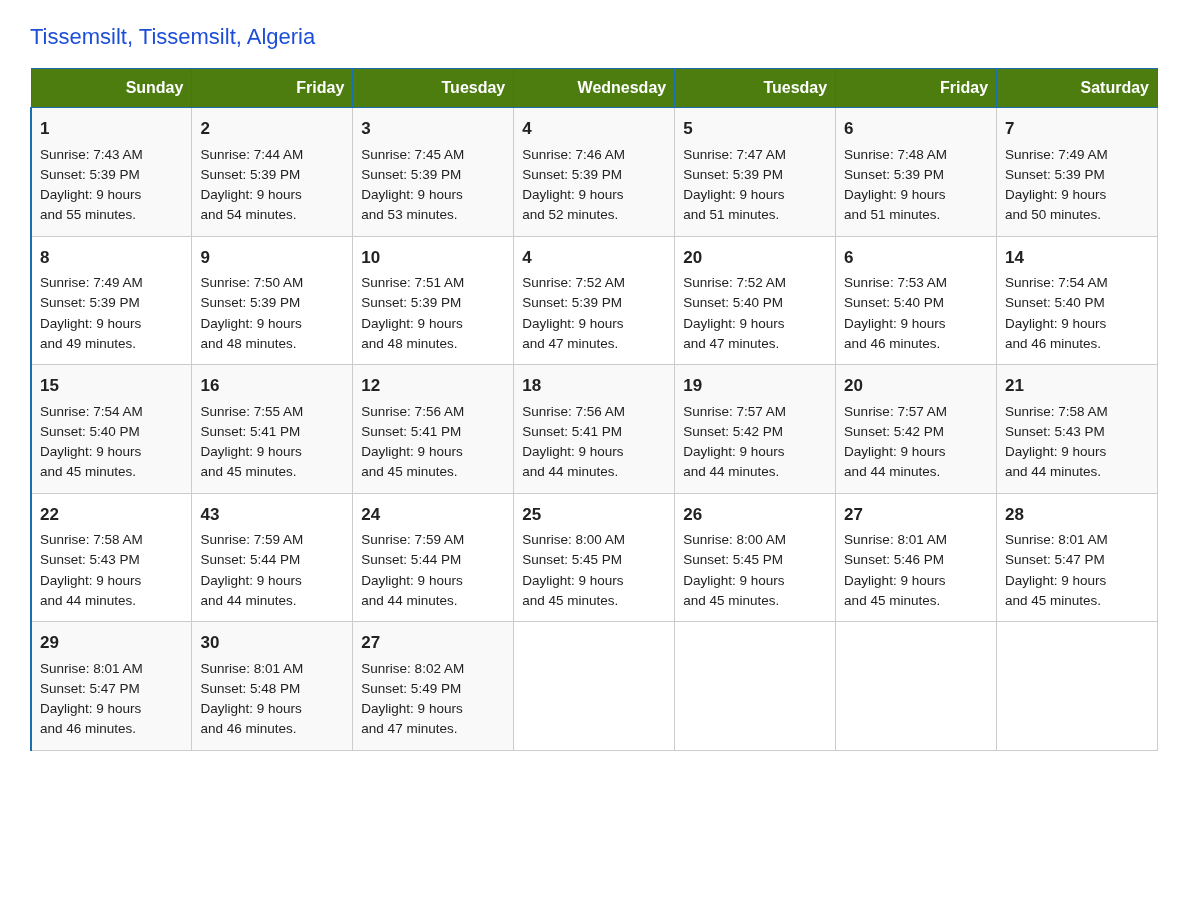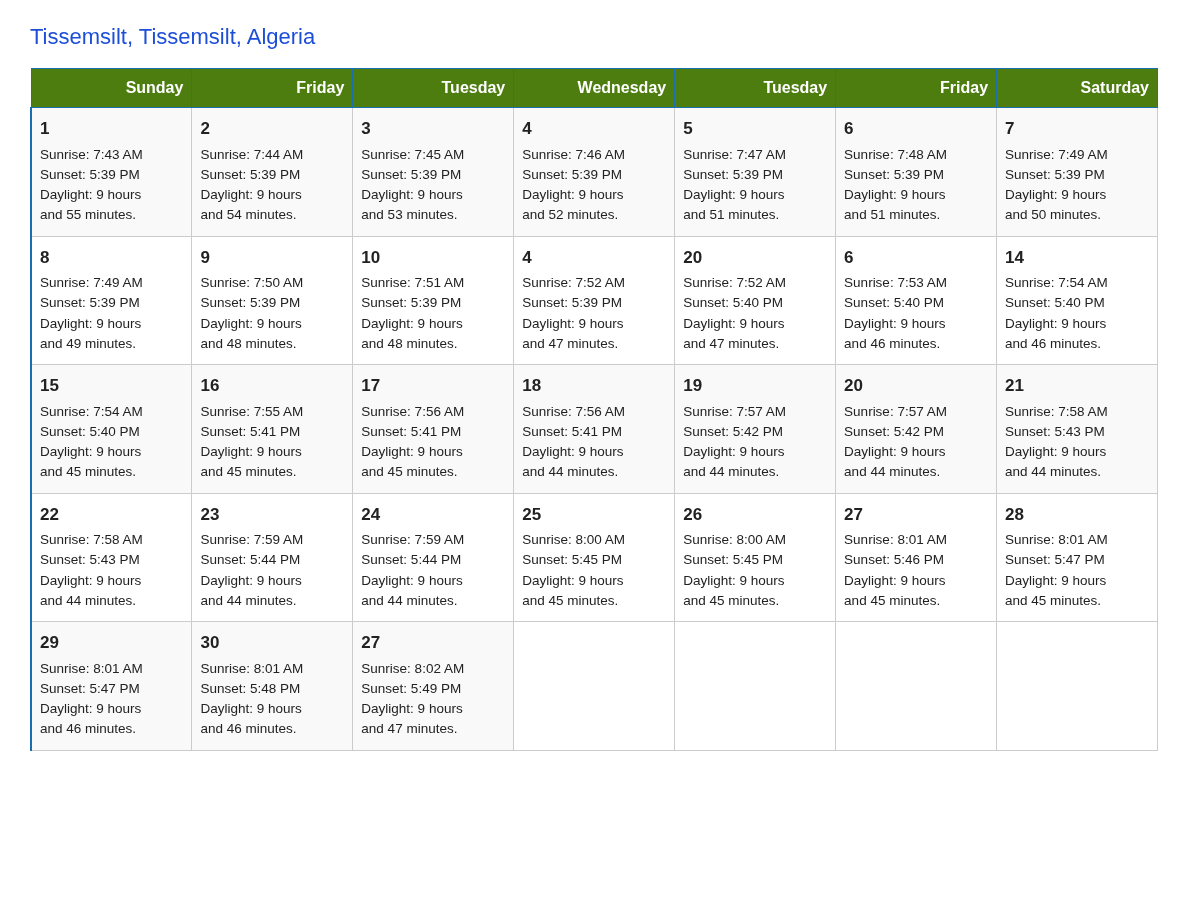--- a/index.html
+++ b/index.html
@@ -139,29 +139,29 @@
         <td><span class="day-number">9</span>Sunrise: 7:50 AM<br>Sunset: 5:39 PM<br>Daylight: 9 hours<br>and 48 minutes.</td>
         <td><span class="day-number">10</span>Sunrise: 7:51 AM<br>Sunset: 5:39 PM<br>Daylight: 9 hours<br>and 48 minutes.</td>
         <td><span class="day-number">4</span>Sunrise: 7:52 AM<br>Sunset: 5:39 PM<br>Daylight: 9 hours<br>and 47 minutes.</td>
         <td><span class="day-number">20</span>Sunrise: 7:52 AM<br>Sunset: 5:40 PM<br>Daylight: 9 hours<br>and 47 minutes.</td>
         <td><span class="day-number">6</span>Sunrise: 7:53 AM<br>Sunset: 5:40 PM<br>Daylight: 9 hours<br>and 46 minutes.</td>
         <td><span class="day-number">14</span>Sunrise: 7:54 AM<br>Sunset: 5:40 PM<br>Daylight: 9 hours<br>and 46 minutes.</td>
       </tr>
       <tr>
         <td><span class="day-number">15</span>Sunrise: 7:54 AM<br>Sunset: 5:40 PM<br>Daylight: 9 hours<br>and 45 minutes.</td>
         <td><span class="day-number">16</span>Sunrise: 7:55 AM<br>Sunset: 5:41 PM<br>Daylight: 9 hours<br>and 45 minutes.</td>
-        <td><span class="day-number">17</span>Sunrise: 7:56 AM<br>Sunset: 5:41 PM<br>Daylight: 9 hours<br>and 45 minutes.</td>
+        <td><span class="day-number">12</span>Sunrise: 7:56 AM<br>Sunset: 5:41 PM<br>Daylight: 9 hours<br>and 45 minutes.</td>
         <td><span class="day-number">18</span>Sunrise: 7:56 AM<br>Sunset: 5:41 PM<br>Daylight: 9 hours<br>and 44 minutes.</td>
         <td><span class="day-number">19</span>Sunrise: 7:57 AM<br>Sunset: 5:42 PM<br>Daylight: 9 hours<br>and 44 minutes.</td>
         <td><span class="day-number">20</span>Sunrise: 7:57 AM<br>Sunset: 5:42 PM<br>Daylight: 9 hours<br>and 44 minutes.</td>
         <td><span class="day-number">21</span>Sunrise: 7:58 AM<br>Sunset: 5:43 PM<br>Daylight: 9 hours<br>and 44 minutes.</td>
       </tr>
       <tr>
         <td><span class="day-number">22</span>Sunrise: 7:58 AM<br>Sunset: 5:43 PM<br>Daylight: 9 hours<br>and 44 minutes.</td>
-        <td><span class="day-number">23</span>Sunrise: 7:59 AM<br>Sunset: 5:44 PM<br>Daylight: 9 hours<br>and 44 minutes.</td>
+        <td><span class="day-number">43</span>Sunrise: 7:59 AM<br>Sunset: 5:44 PM<br>Daylight: 9 hours<br>and 44 minutes.</td>
         <td><span class="day-number">24</span>Sunrise: 7:59 AM<br>Sunset: 5:44 PM<br>Daylight: 9 hours<br>and 44 minutes.</td>
         <td><span class="day-number">25</span>Sunrise: 8:00 AM<br>Sunset: 5:45 PM<br>Daylight: 9 hours<br>and 45 minutes.</td>
         <td><span class="day-number">26</span>Sunrise: 8:00 AM<br>Sunset: 5:45 PM<br>Daylight: 9 hours<br>and 45 minutes.</td>
         <td><span class="day-number">27</span>Sunrise: 8:01 AM<br>Sunset: 5:46 PM<br>Daylight: 9 hours<br>and 45 minutes.</td>
         <td><span class="day-number">28</span>Sunrise: 8:01 AM<br>Sunset: 5:47 PM<br>Daylight: 9 hours<br>and 45 minutes.</td>
       </tr>
       <tr>
         <td><span class="day-number">29</span>Sunrise: 8:01 AM<br>Sunset: 5:47 PM<br>Daylight: 9 hours<br>and 46 minutes.</td>
         <td><span class="day-number">30</span>Sunrise: 8:01 AM<br>Sunset: 5:48 PM<br>Daylight: 9 hours<br>and 46 minutes.</td>
         <td><span class="day-number">27</span>Sunrise: 8:02 AM<br>Sunset: 5:49 PM<br>Daylight: 9 hours<br>and 47 minutes.</td>

